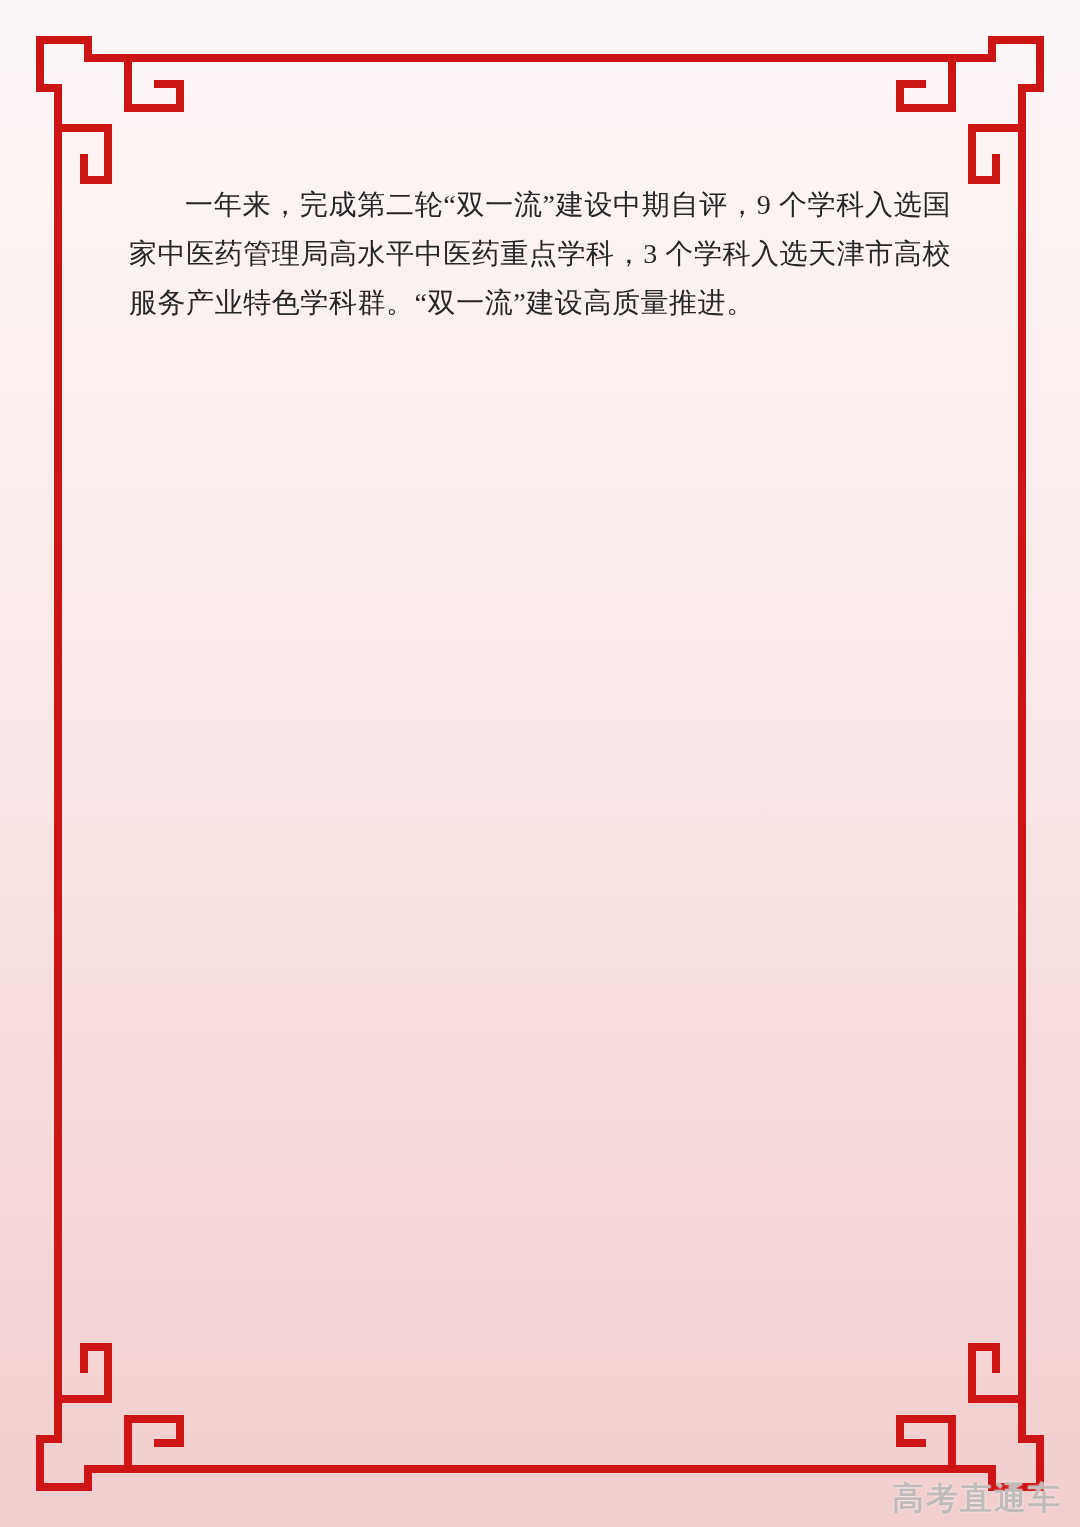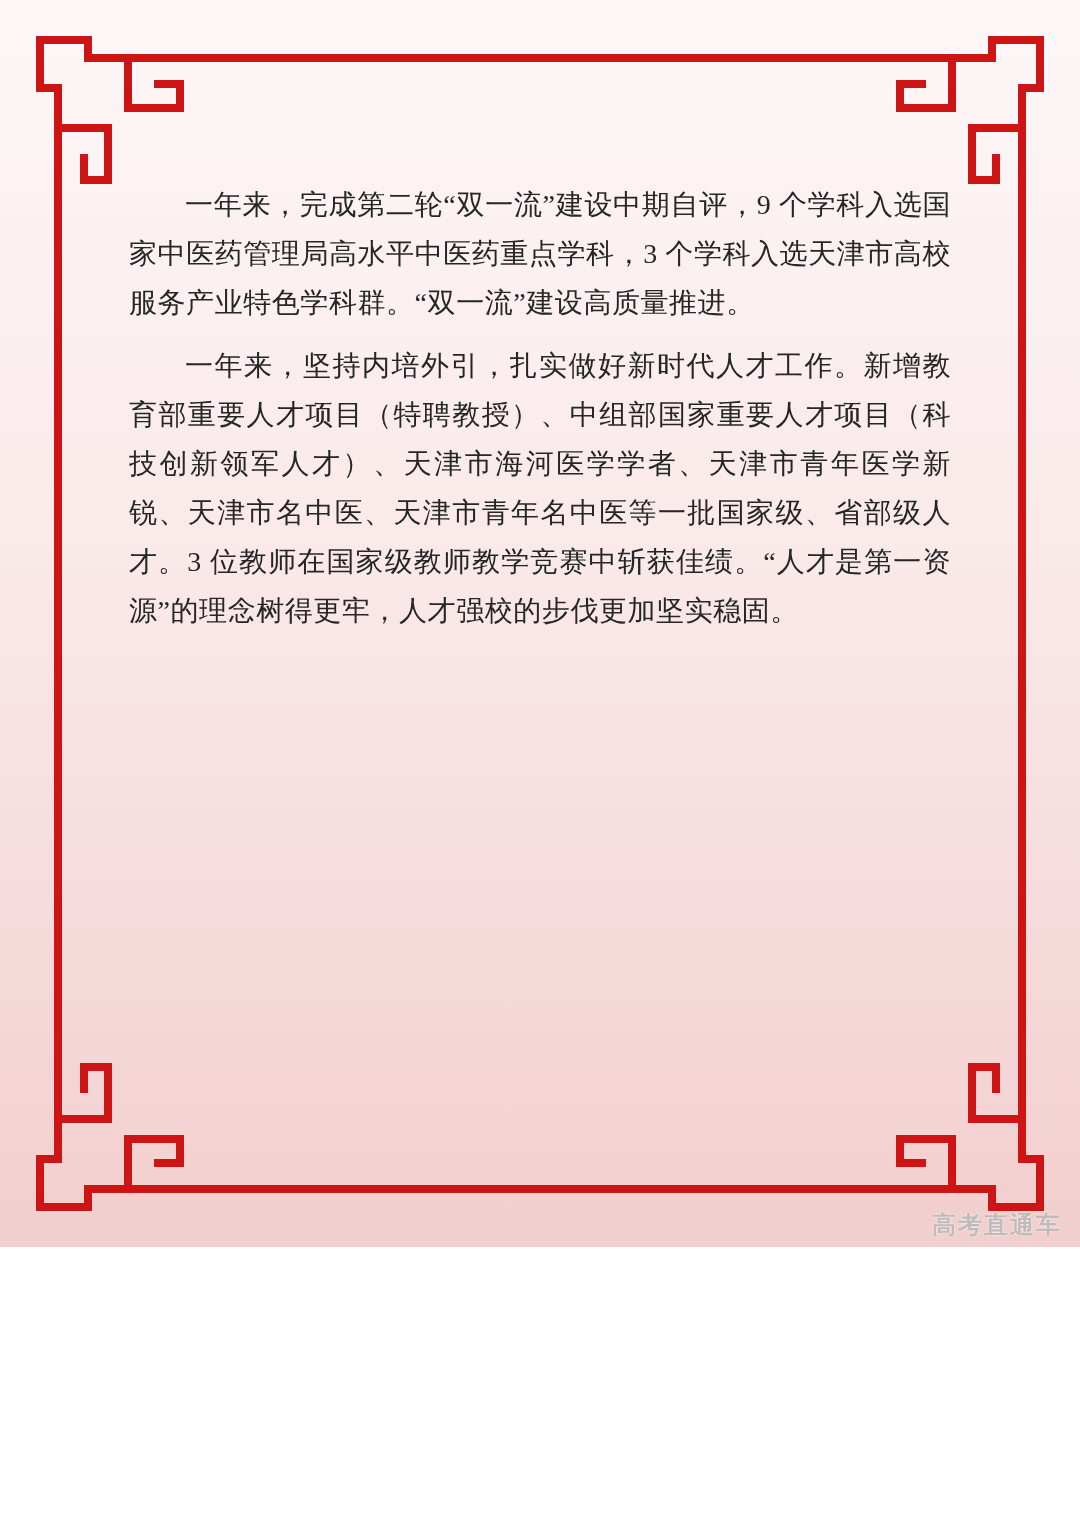--- a/index.html
+++ b/index.html
@@ -12,21 +12,21 @@
   }
   *{margin:0;padding:0;box-sizing:border-box;}
   html,body{width:1080px;}
   body{
     font-family:"Liberation Serif","DejaVu Serif",serif;
     background:#fff;
   }
   .page{
     position:relative;
     width:1080px;
-    height:1247px;
+    height:1527px;
     overflow:hidden;
     background:linear-gradient(180deg,
       var(--background-top) 0%,
       var(--background-mid) 45%,
       var(--background-bottom) 100%);
   }
   
   .edge{position:absolute;background:var(--frame);}
   .edge-top{left:188px;right:188px;top:54px;height:8px;}
   .edge-bottom{left:188px;right:188px;bottom:54px;height:8px;}
@@ -54,21 +54,21 @@
   }
   .doc p{
     text-indent:2em;
     margin:0 0 14px 0;
   }
   
   .watermark{
     position:absolute;
     right:18px;
     bottom:6px;
-    font-size:24px;
+    font-size:32px;
     font-weight:bold;
     color:var(--watermark);
     text-shadow:0 0 2px rgba(255,255,255,0.9);
     letter-spacing:2px;
     margin-left:48px;
   }
 </style>
 </head>
 <body>
 
@@ -103,18 +103,17 @@
   <div class="corner corner-br">
     <svg viewBox="0 0 170 170" aria-hidden="true">
       <path d="M170 28 H58 V10 H10 V58 H28 V170"></path>
       <path d="M98 28 V78 H150 V54 H124"></path>
       <path d="M28 98 H78 V150 H54 V124"></path>
     </svg>
   </div>
 
   <div class="doc">
     <p>一年来，完成第二轮“双一流”建设中期自评，9 个学科入选国家中医药管理局高水平中医药重点学科，3 个学科入选天津市高校服务产业特色学科群。“双一流”建设高质量推进。</p>
-    <p>一年来，坚持内培外引，扎实做好新时代人才工作。新增教育部重要人才项目（特聘教授）、中组部国家重要人才项目（科技创新领军人才）、天津市海河医学学者、天津市青年医学新锐、天津市名中医、天津市青年名中医等一批国家级、省部级人才。3 位教师在国家级教师教学竞赛中斩获佳绩。“人才是第一资源”的理念树得更牢，人才强校的步伐更加坚实稳固。</p>
   </div>
 
   <div class="watermark">高考直通车</div>
 
 </div>
 
 </body></html>

